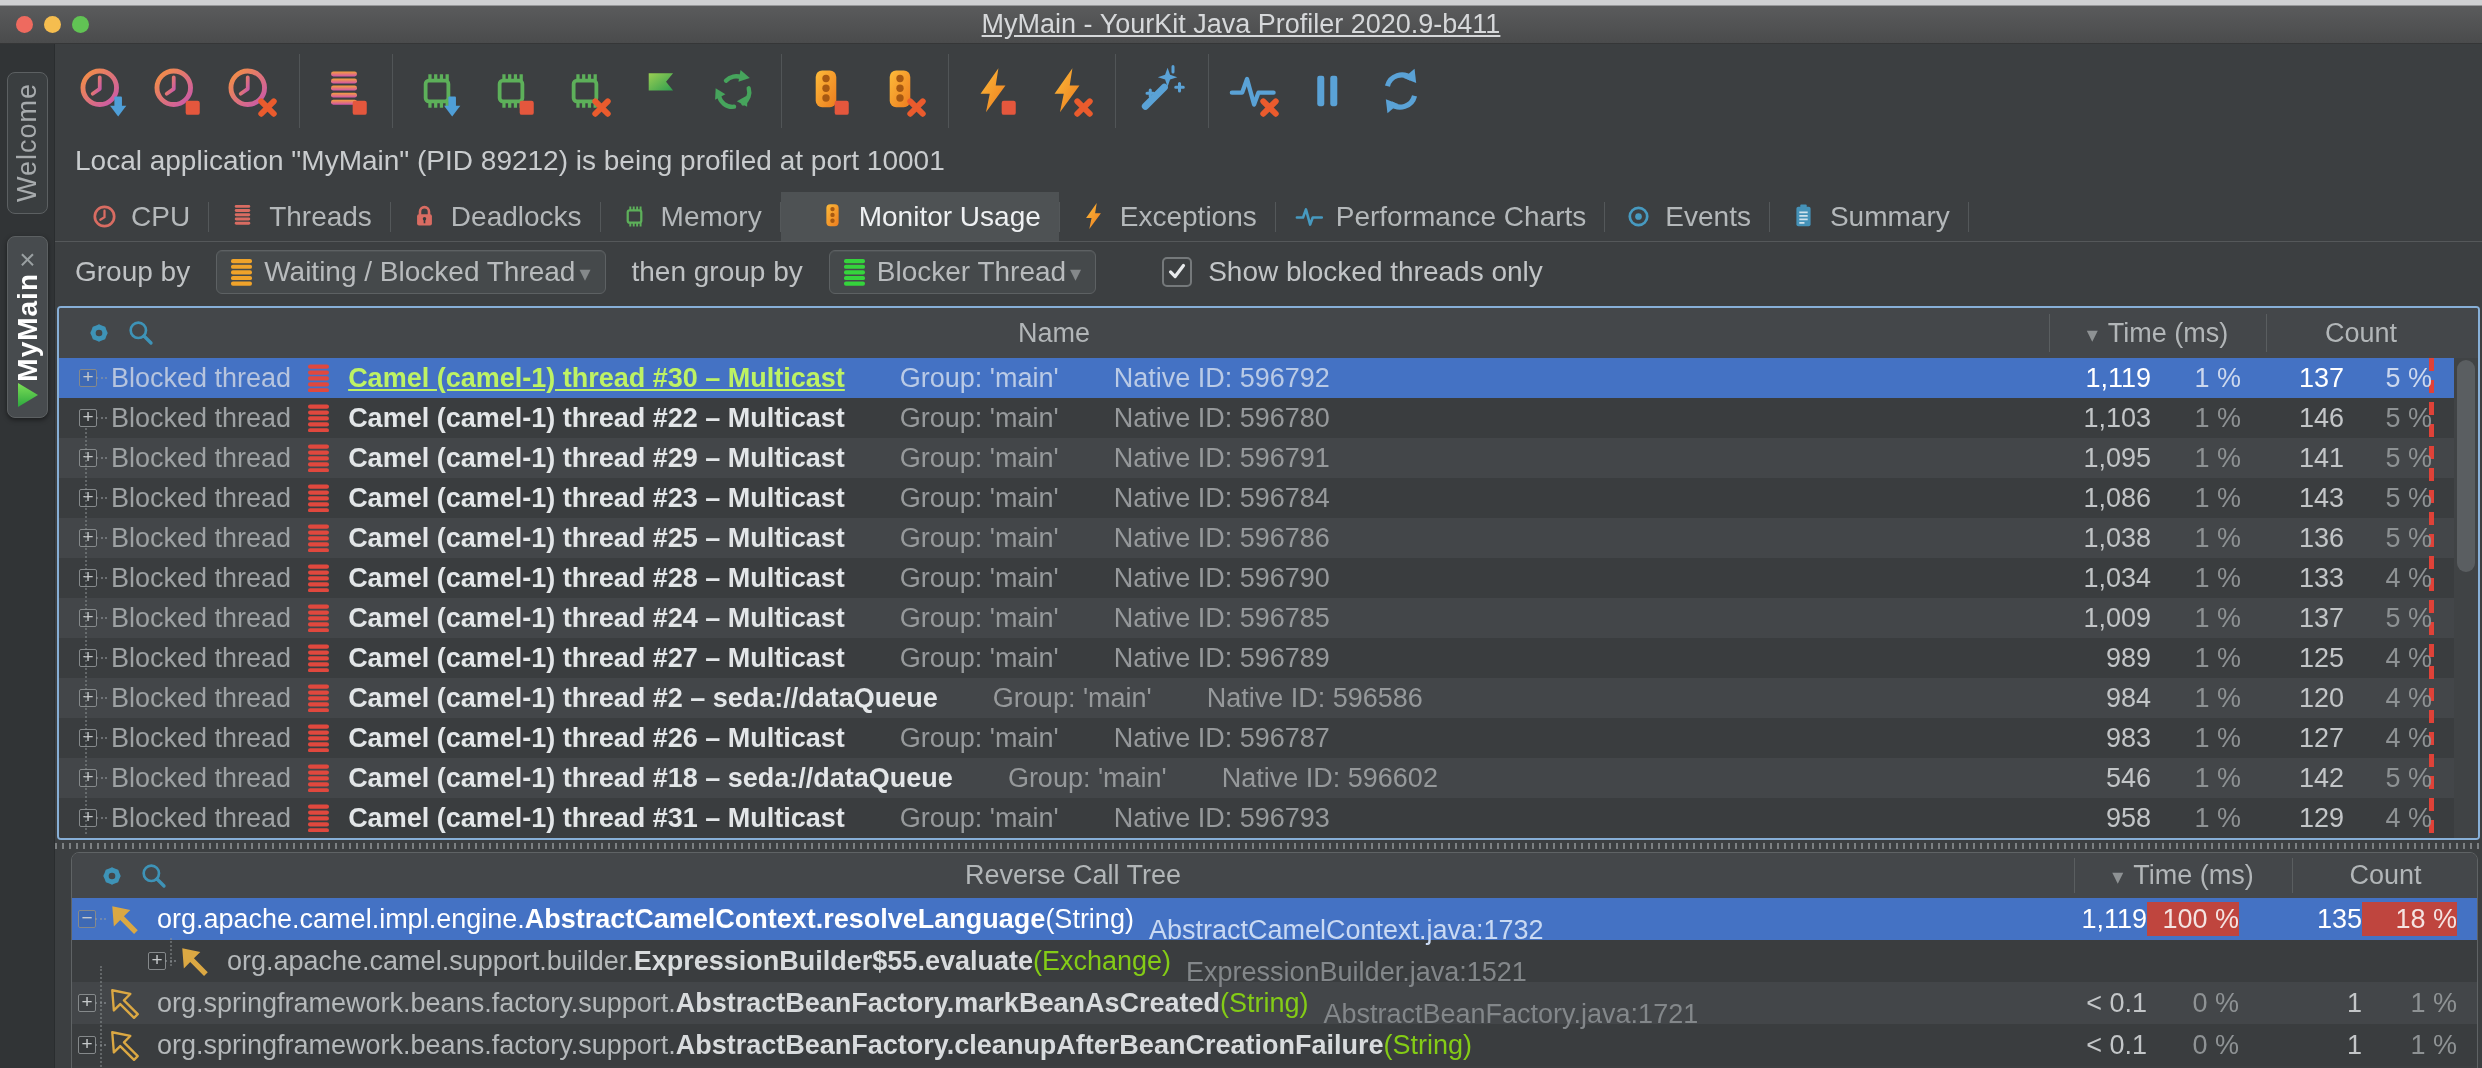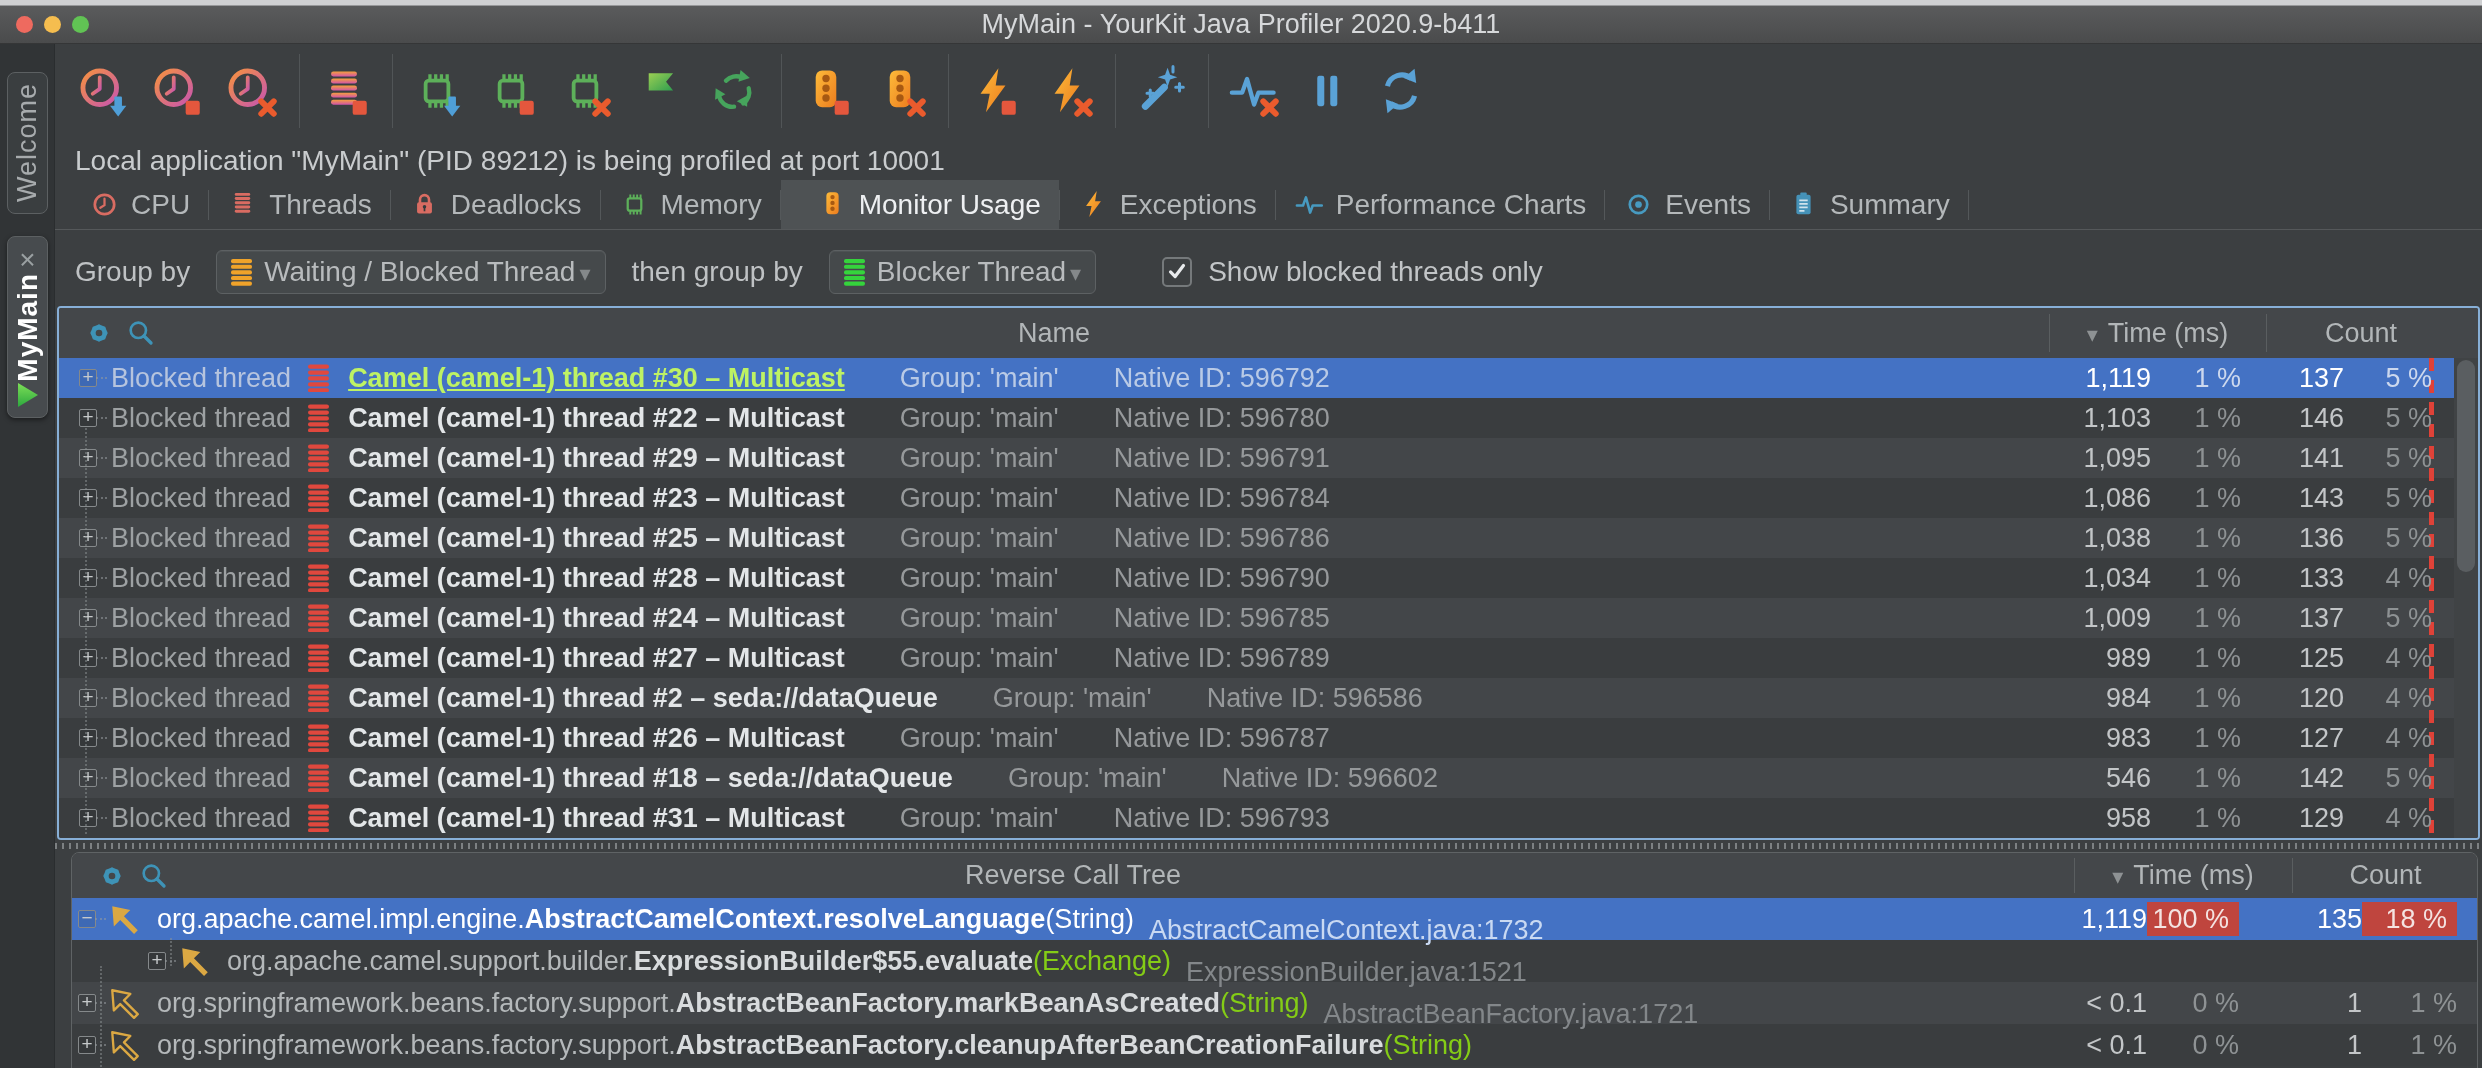--- a/index.html
+++ b/index.html
@@ -5,21 +5,21 @@
   * { margin:0; padding:0; box-sizing:border-box; }
   html,body { background:#222; }
   body { font-family:"Liberation Sans","DejaVu Sans",sans-serif; }
   .window { position:relative; width:2482px; height:1068px; background:#3c3f41; overflow:hidden; }
 
   
   .menustrip { position:absolute; left:0; top:0; width:100%; height:6px; background:#cfd0d2; border-bottom:1px solid #97989a; }
   .titlebar { position:absolute; left:0; top:6px; width:100%; height:38px;
     background:linear-gradient(#5a5b5c,#4a4b4c); border-bottom:1px solid #353637;
     display:flex; align-items:center; justify-content:center; }
-  .title { font-size:27px; color:#d6d8da; }
+  .title { font-size:27px; color:#d6d8da;text-decoration:underline; }
   .lights { position:absolute; left:16px; top:0; height:100%; display:flex; align-items:center; gap:11px; }
   .light { width:17px; height:17px; border-radius:50%; }
   .light.r { background:#ee6a5f; } .light.y { background:#f5bd4f; } .light.g { background:#61c354; }
 
   
   .sidebar { position:absolute; left:0; top:44px; bottom:0; width:55px; background:#313436; border-right:1px solid #2a2d2f; }
   .side-tab { position:absolute; left:7px; width:41px; border:1px solid #5c6062; border-radius:8px;
     display:flex; flex-direction:column; align-items:center; justify-content:center; }
   .side-tab.welcome { top:28px; height:142px; background:#3a3e40; }
   .side-tab.mymain { top:192px; height:182px; background:#474b4e; box-shadow:0 2px 5px rgba(0,0,0,.45); justify-content:space-between; padding:10px 0 12px; }
@@ -32,21 +32,21 @@
   .main { position:absolute; left:55px; top:44px; right:0; bottom:0; }
 
   .toolbar { position:absolute; left:0; top:0; right:0; height:94px; display:flex; align-items:center; padding-left:20px; }
   .tb-btn { background:none; border:none; width:58px; height:58px; margin-right:16px; cursor:pointer; padding:2px; }
   .tb-btn .icon, .tb-btn svg { display:block; width:52px; height:52px; }
   .tb-sep { width:1px; height:74px; background:#515557; margin:0 16px 0 2px; }
 
   .status { position:absolute; left:0; top:94px; right:0; height:50px; line-height:46px; padding-left:20px;
     font-size:28px; color:#c9ccce; }
 
-  .tabs { position:absolute; left:0; top:136px; right:0; height:50px; display:flex; align-items:stretch;
+  .tabs { position:absolute; left:0; top:148px; right:0; height:50px; display:flex; align-items:stretch;
     padding-left:16px; border-bottom:1px solid #55585a; }
   .tab { display:flex; align-items:center; gap:11px; padding:0 18px; font-size:28px; color:#b4b8ba; cursor:pointer; }
   .tab .tab-icon, .tab svg { width:31px; height:31px; display:block; }
   .tab.selected { background:#4e5254; color:#eef0f2;padding-left:36px; }
   .tab-sep { width:1px; align-self:center; height:30px; background:#54585a; }
 
   .groupbar { position:absolute; left:0; top:194px; right:0; height:68px; display:flex; align-items:center; padding-left:20px; font-size:28px; color:#bfc2c4; }
   .dropdown { height:44px; margin:0 26px; padding:0 14px; display:flex; align-items:center; gap:12px;
     background:#45494b; border:1px solid #5d6163; border-radius:6px; color:#b8bbbd; cursor:pointer;
     box-shadow:inset 0 1px 0 rgba(255,255,255,.05); }
@@ -114,21 +114,21 @@
   .b-left.ind1 { padding-left:76px; }
   .b-arrow { width:34px; height:34px; margin-left:12px; flex:none; display:block; }
   .b-text { margin-left:15px; }
   .b-pkg { color:#b4b8ba; } .b-method { color:#d8dbdd; font-weight:bold; } .b-args { color:#84cc16; }
   .b-file { color:#83878a; margin-left:15px;margin-top:23px; }
   .b-time { width:150px; } .b-tpct { width:92px; } .b-cnt { width:123px; } .b-cpct { width:95px; margin-right:20px; }
   .brow .c-val, .brow .c-pct { z-index:auto; }
   .brow.sel .b-pkg, .brow.sel .b-method, .brow.sel .b-args { color:#ffffff; }
   .brow.sel .b-file { color:#c9d9f2; }
   .brow.sel .c-val { color:#ffffff; }
-  .pctbadge { background:var(--badge-red); color:#f4e3e1 !important; height:34px; display:flex; align-items:center; justify-content:flex-end; padding-right:10px; }
+  .pctbadge { background:var(--badge-red); color:#f4e3e1 !important; height:34px; display:flex; align-items:center; justify-content:flex-end; }
   .bp-guide1 { left:28px; top:68px; height:124px; }
   .bp-guide2 { left:98px; top:40px; height:28px; }
 </style>
 </head>
 <body>
 
 <svg width="0" height="0" style="position:absolute">
   <defs>
     <linearGradient id="gOP" x1="0" y1="0" x2="1" y2="1">
       <stop offset="0" stop-color="#f59140"></stop>

